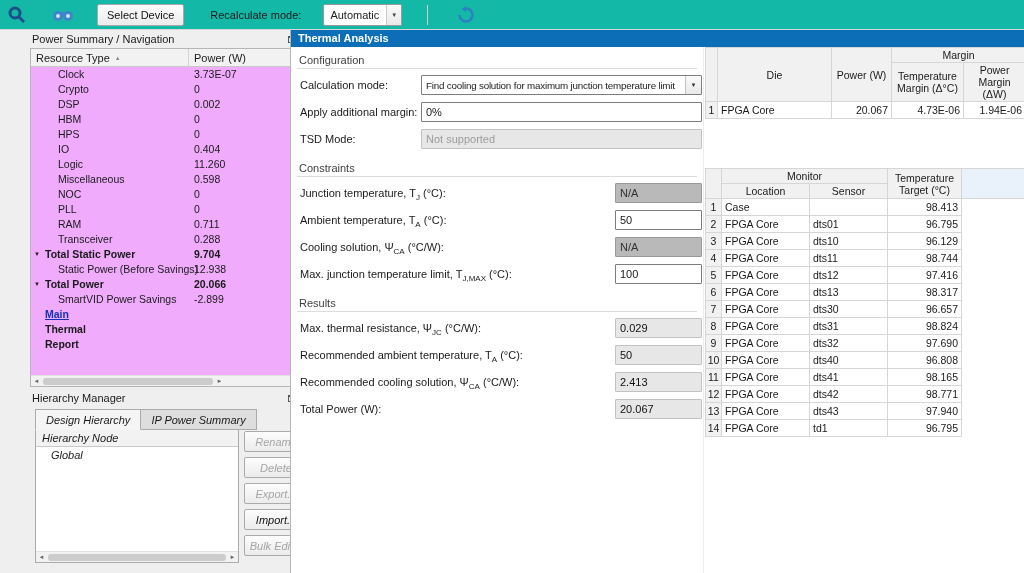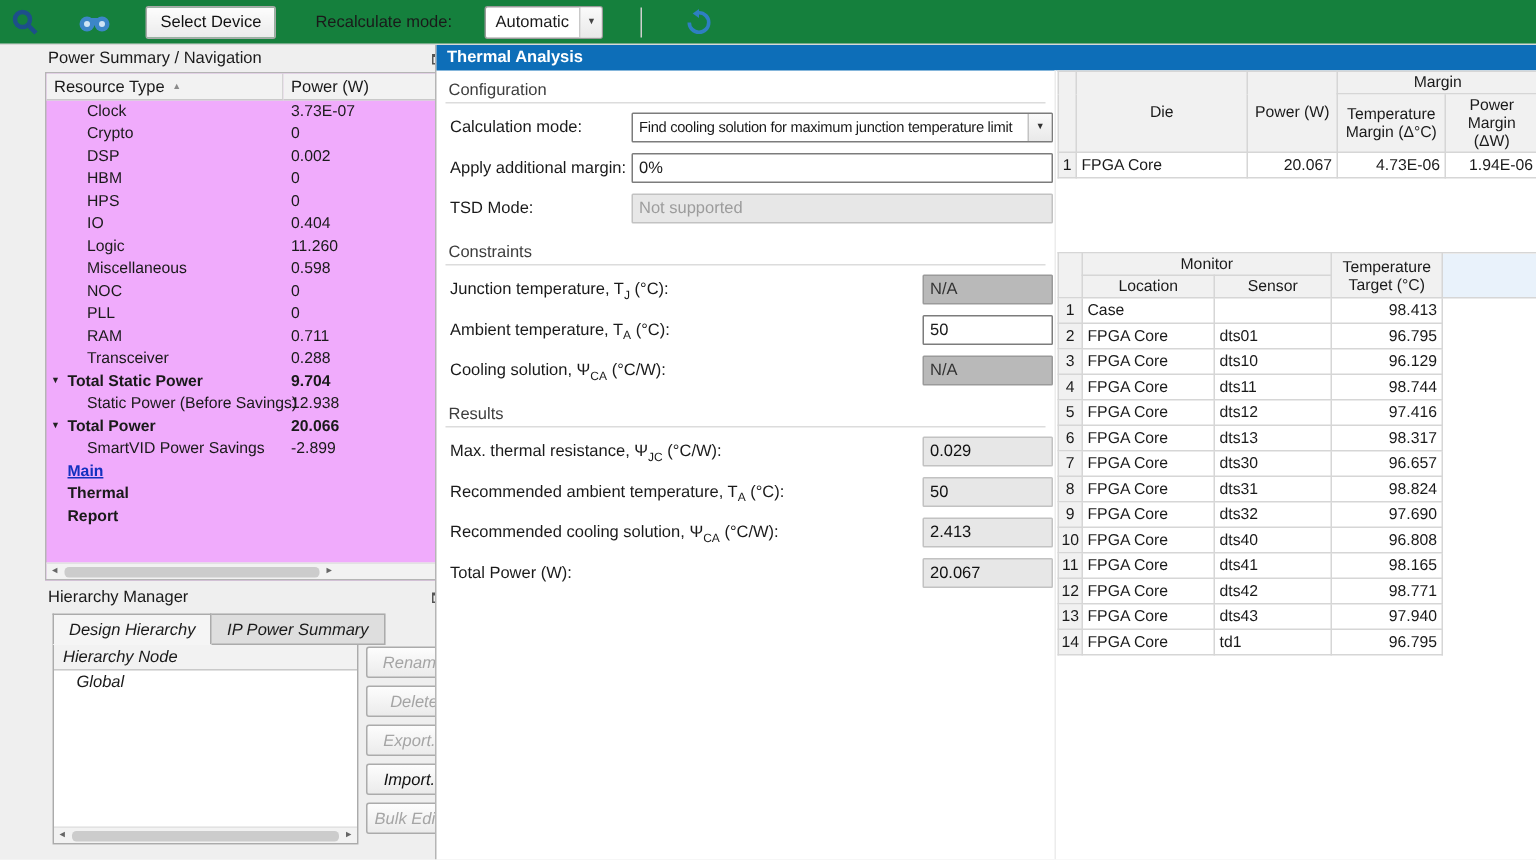--- a/index.html
+++ b/index.html
@@ -2,21 +2,21 @@
 <html><head>
 <meta charset="utf-8">
 <style>
   * { margin:0; padding:0; box-sizing:border-box; }
   html,body { width:1024px; height:573px; }
   body { font-family:"Liberation Sans", sans-serif; font-size:11px; color:#1a1a1a; background:#efefef; overflow:hidden; }
 
   .stage { position:relative; width:1024px; height:573px; background:#efefef; overflow:hidden; }
 
   
-  .toolbar { position:absolute; left:0; top:0; width:100%; height:30px; background:#15803d;
+  .toolbar { position:absolute; left:0; top:0; width:100%; height:30px; background:#14b8a6;
              border-bottom:1px solid #d7d7d7; display:flex; align-items:center; gap:22px; padding:0 5px; }
   .tbicon { width:24px; height:22px; display:flex; align-items:center; justify-content:center; }
   .btn { height:22px; padding:0 9px; background:linear-gradient(#fdfdfd,#ebebeb); border:1px solid #a9a9a9;
          border-radius:2px; font:inherit; color:#111; }
   .tblabel { margin-left:4px; }
   .combo { height:22px; background:#fff; border:1px solid #9a9a9a; border-radius:2px; display:flex;
            align-items:center; padding-left:6px; min-width:72px; }
   .combo-arrow { width:15px; align-self:stretch; display:flex; align-items:center; justify-content:center;
                  font-size:6px; color:#444; border-left:1px solid #c9c9c9; margin-left:7px;
                  background:linear-gradient(#fafafa,#e9e9e9); }
@@ -429,20 +429,27 @@
               </div>
 
               <div class="frow">
                 <label class="flabel"><span>Cooling solution, Ψ</span><sub>CA</sub><span> (°C/W):</span></label>
                 <div class="field na narrow">
                   <span class="ftext">N/A</span>
 
                 </div>
               </div>
 
+              <div class="frow">
+                <label class="flabel"><span>Max. junction temperature limit, T</span><sub>J,MAX</sub><span> (°C):</span></label>
+                <div class="field input narrow">
+                  <span class="ftext">100</span>
+
+                </div>
+              </div>
             </div>
         </div>
 
         <div class="section">
           <div class="sec-title">Results</div>
           <div class="sec-line"></div>
           <div>
 
               <div class="frow">
                 <label class="flabel"><span>Max. thermal resistance, Ψ</span><sub>JC</sub><span> (°C/W):</span></label>

